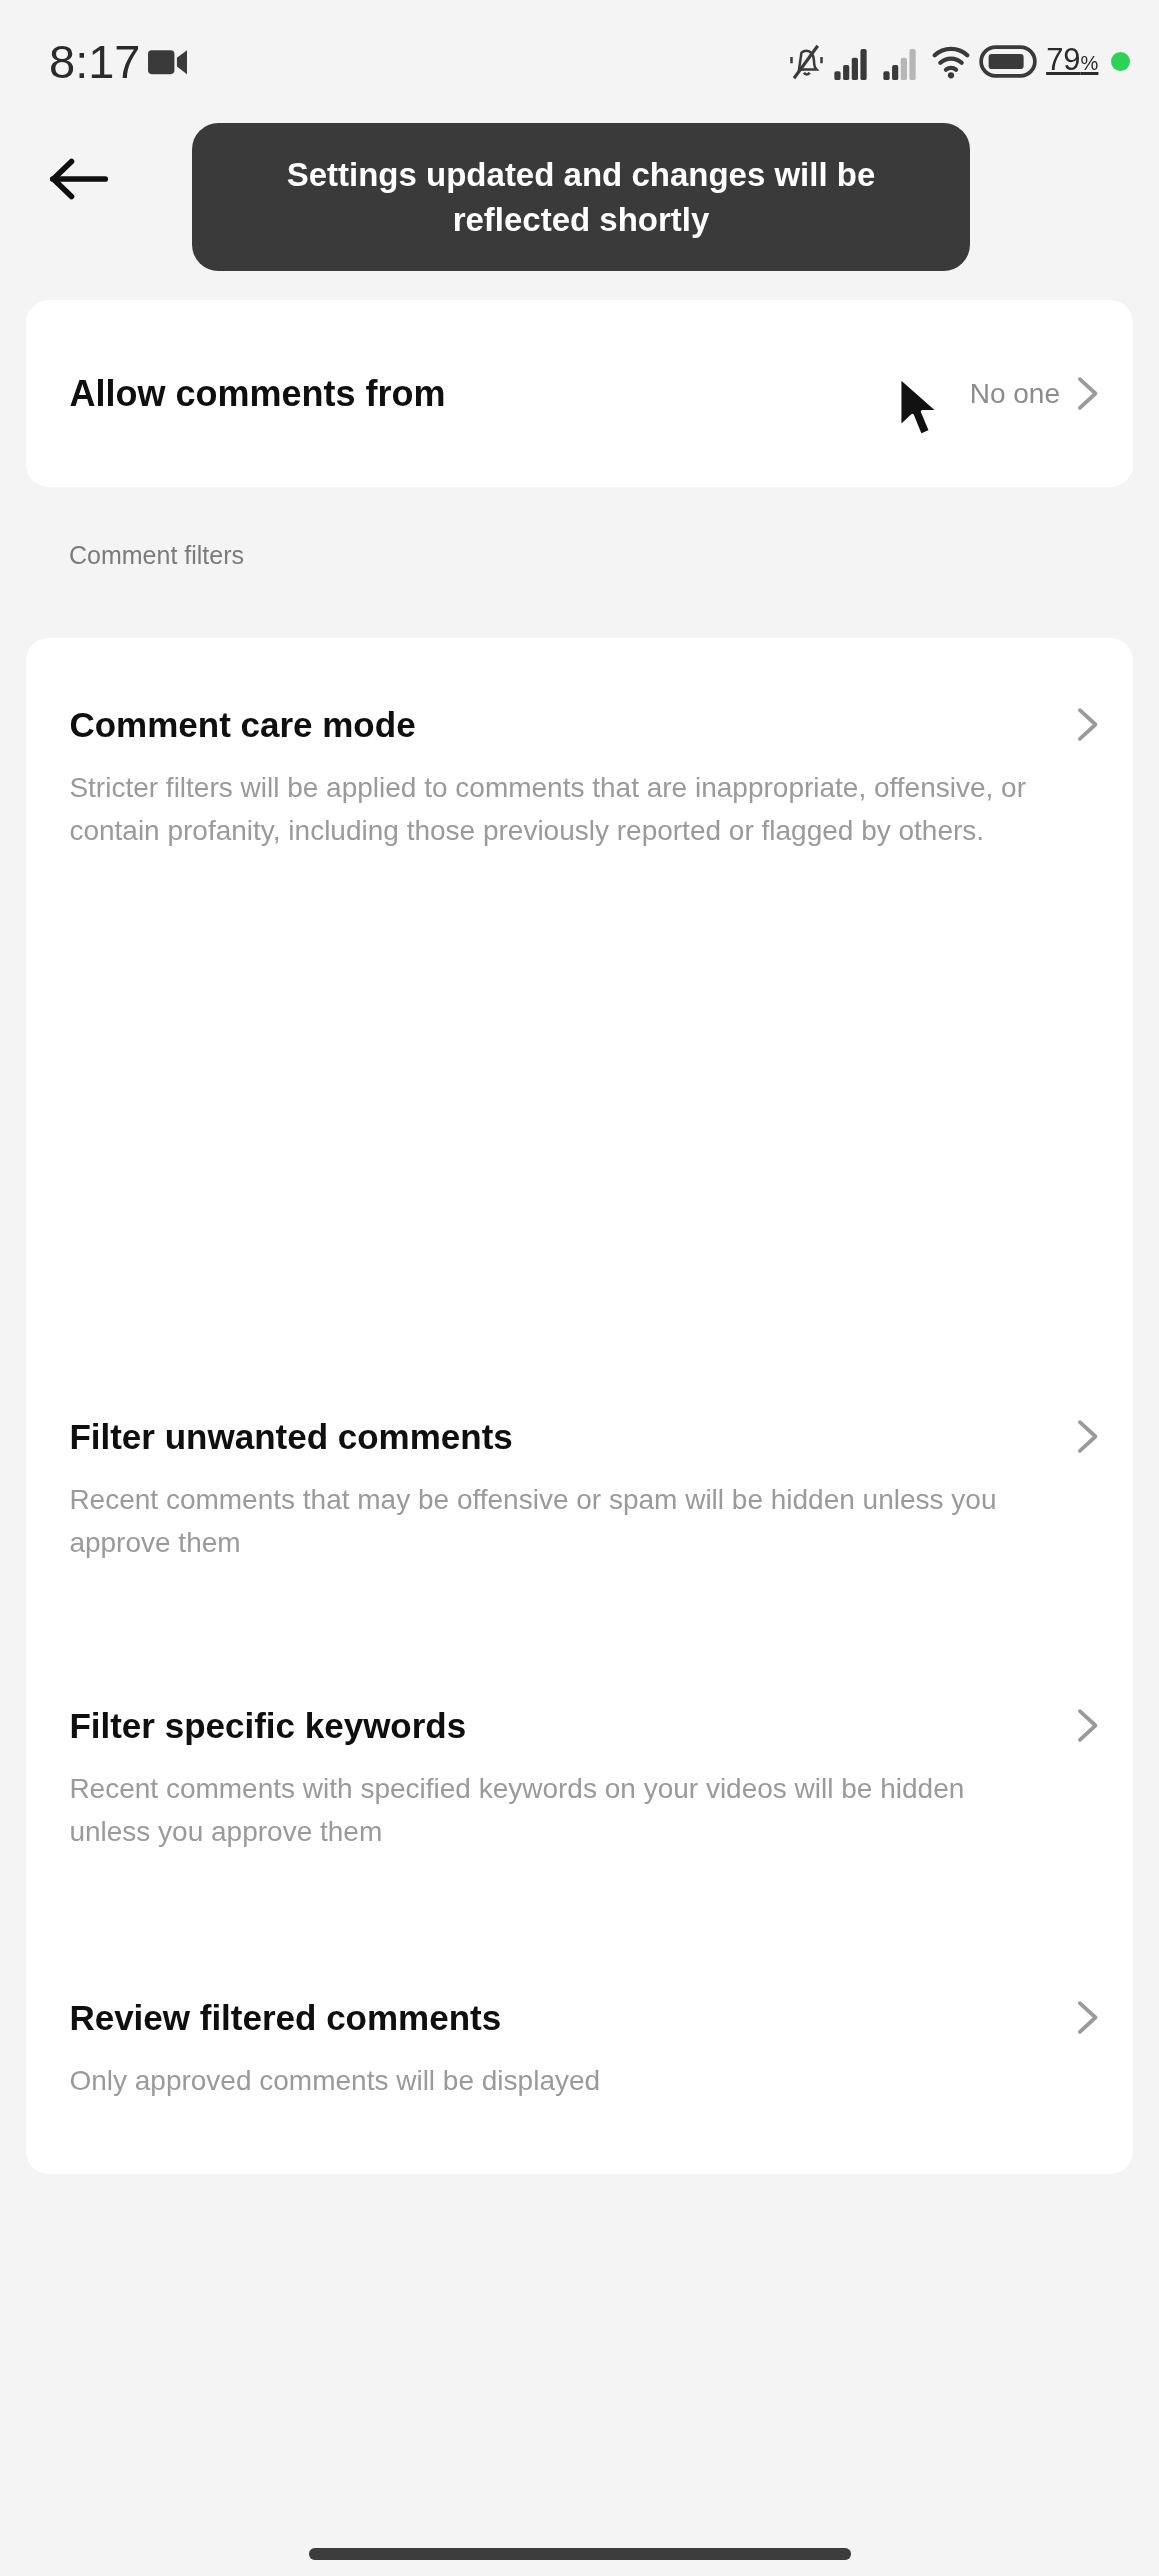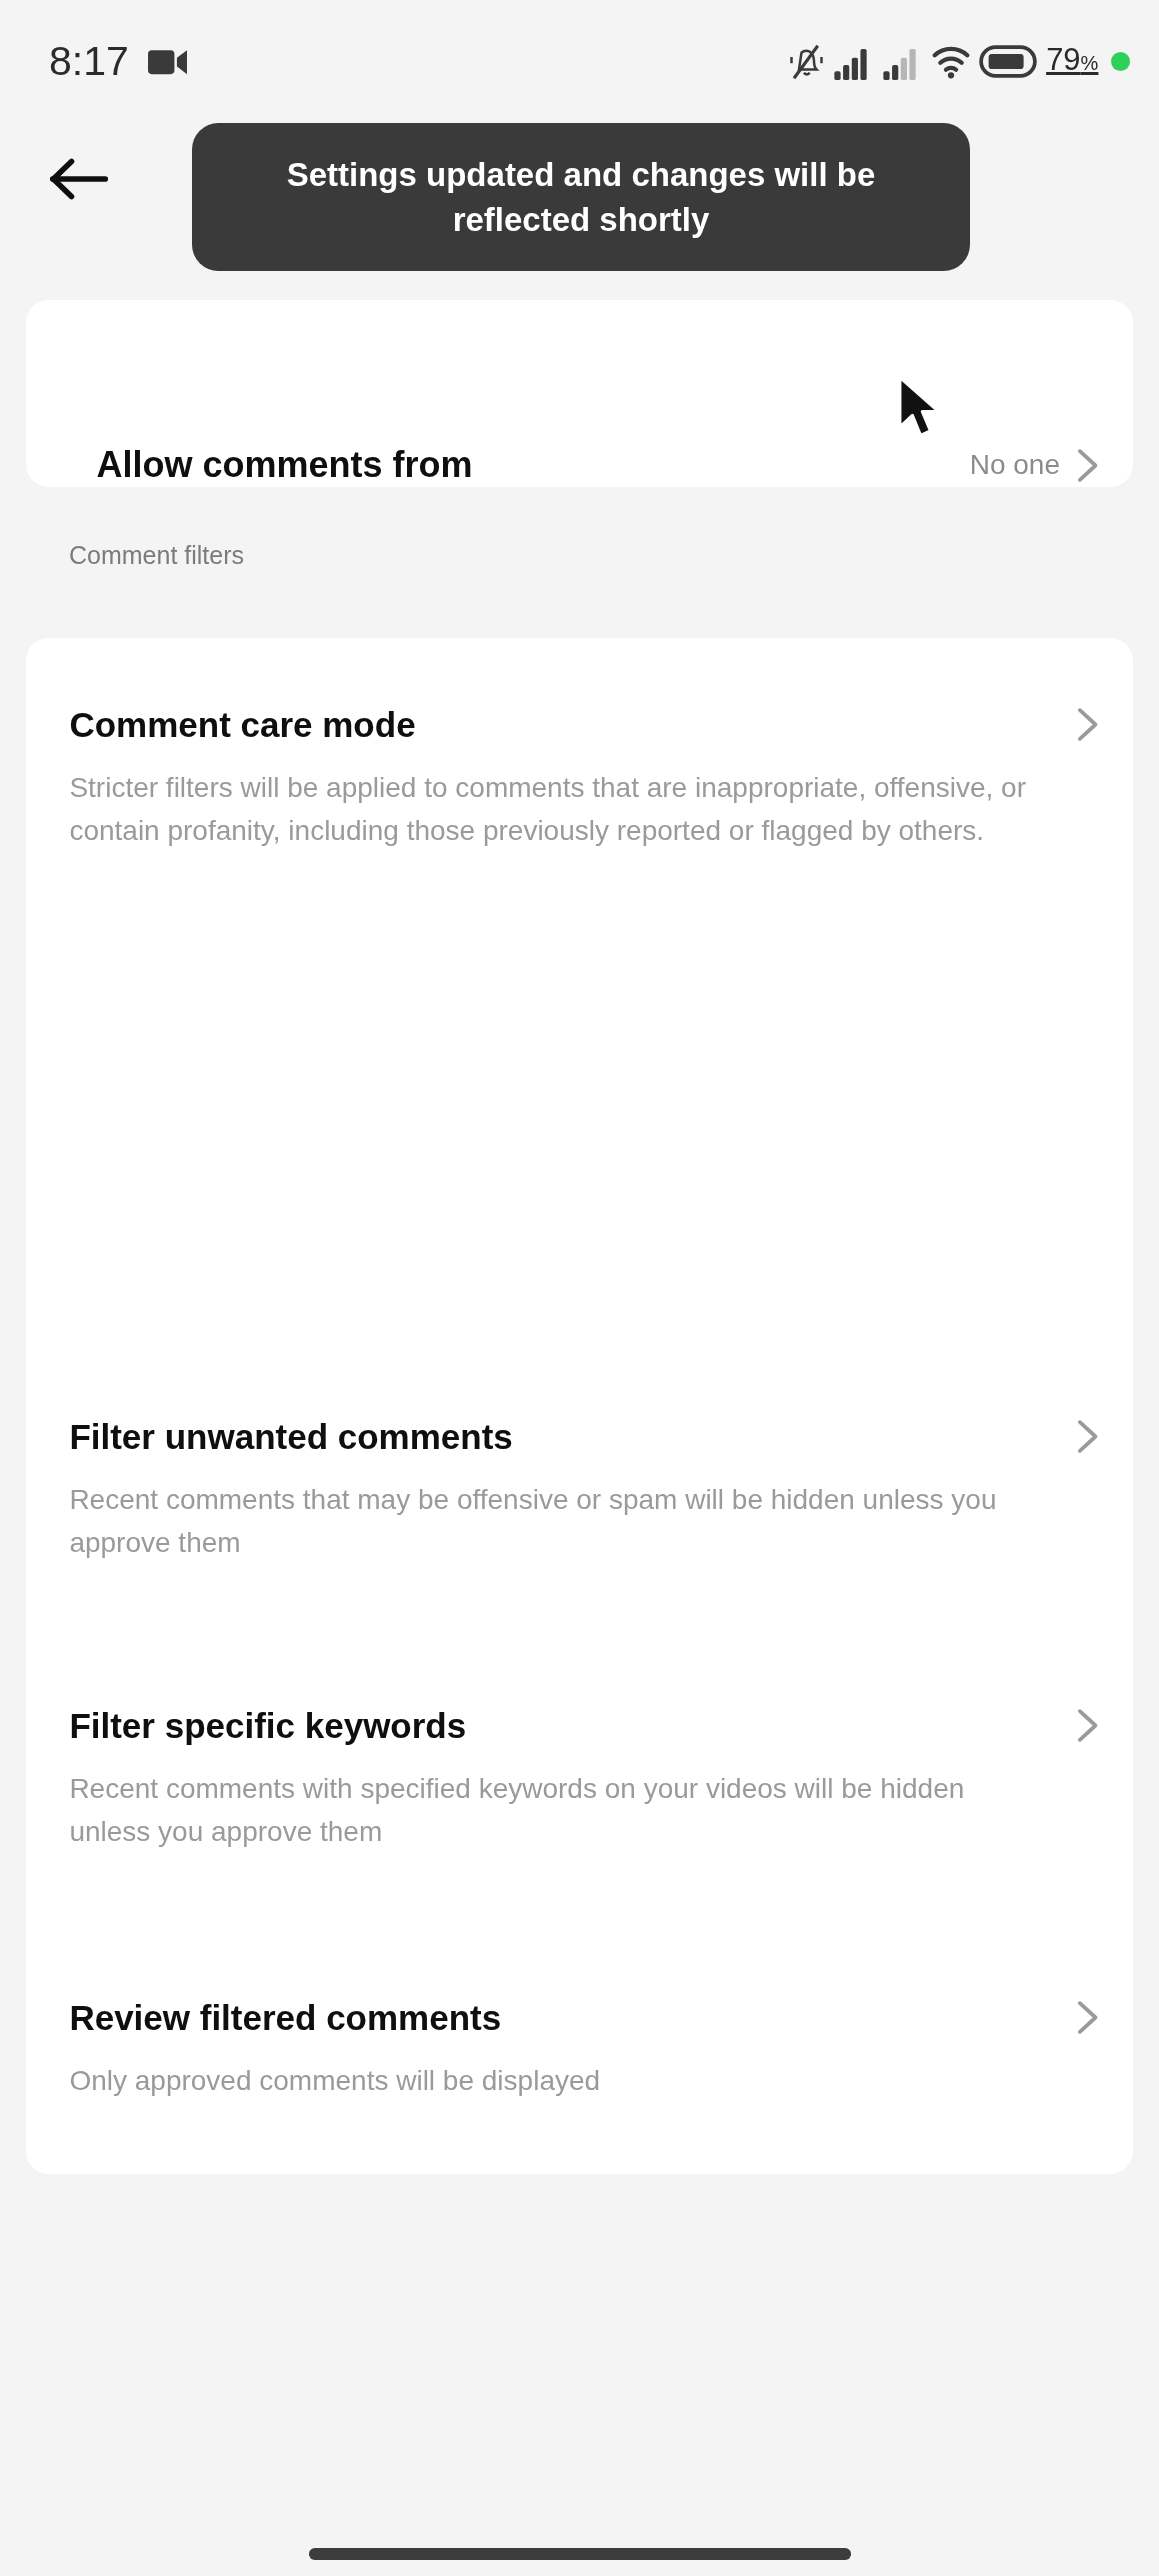--- a/index.html
+++ b/index.html
@@ -22,21 +22,21 @@
   
   .statusbar {
     position: absolute;
     top: 0; left: 0;
     width: 1160px;
     height: 107px;
   }
   .sb-time {
     position: absolute;
     left: 49px; top: 39px;
-    font-size: 41px;
+    font-size: 47px;
     font-weight: 400;
     color: #2b2b2b;
     letter-spacing: 0px;
     line-height: 45px;
   }
   .sb-videocam {
     position: absolute;
     left: 148px; top: 49px;
     width: 39px; height: 26.4px;
   }
@@ -106,23 +106,22 @@
     width: 1107px;
     background: #ffffff;
     border-radius: 22.6px;
   }
   #card-allow { top: 300px; height: 187px; }
   #card-filters { top: 638px; height: 1536px; }
 
   .row-link {
     position: relative;
     display: flex;
-    align-items: flex-end;
+    align-items: center;
     justify-content: space-between;
-    margin-left: 27px;
   }
 
   
   .allow-row {
     position: absolute;
     left: 43px; right: 33px; top: 0;
     height: 187px;
   }
   .allow-title {
     font-size: 36px;

